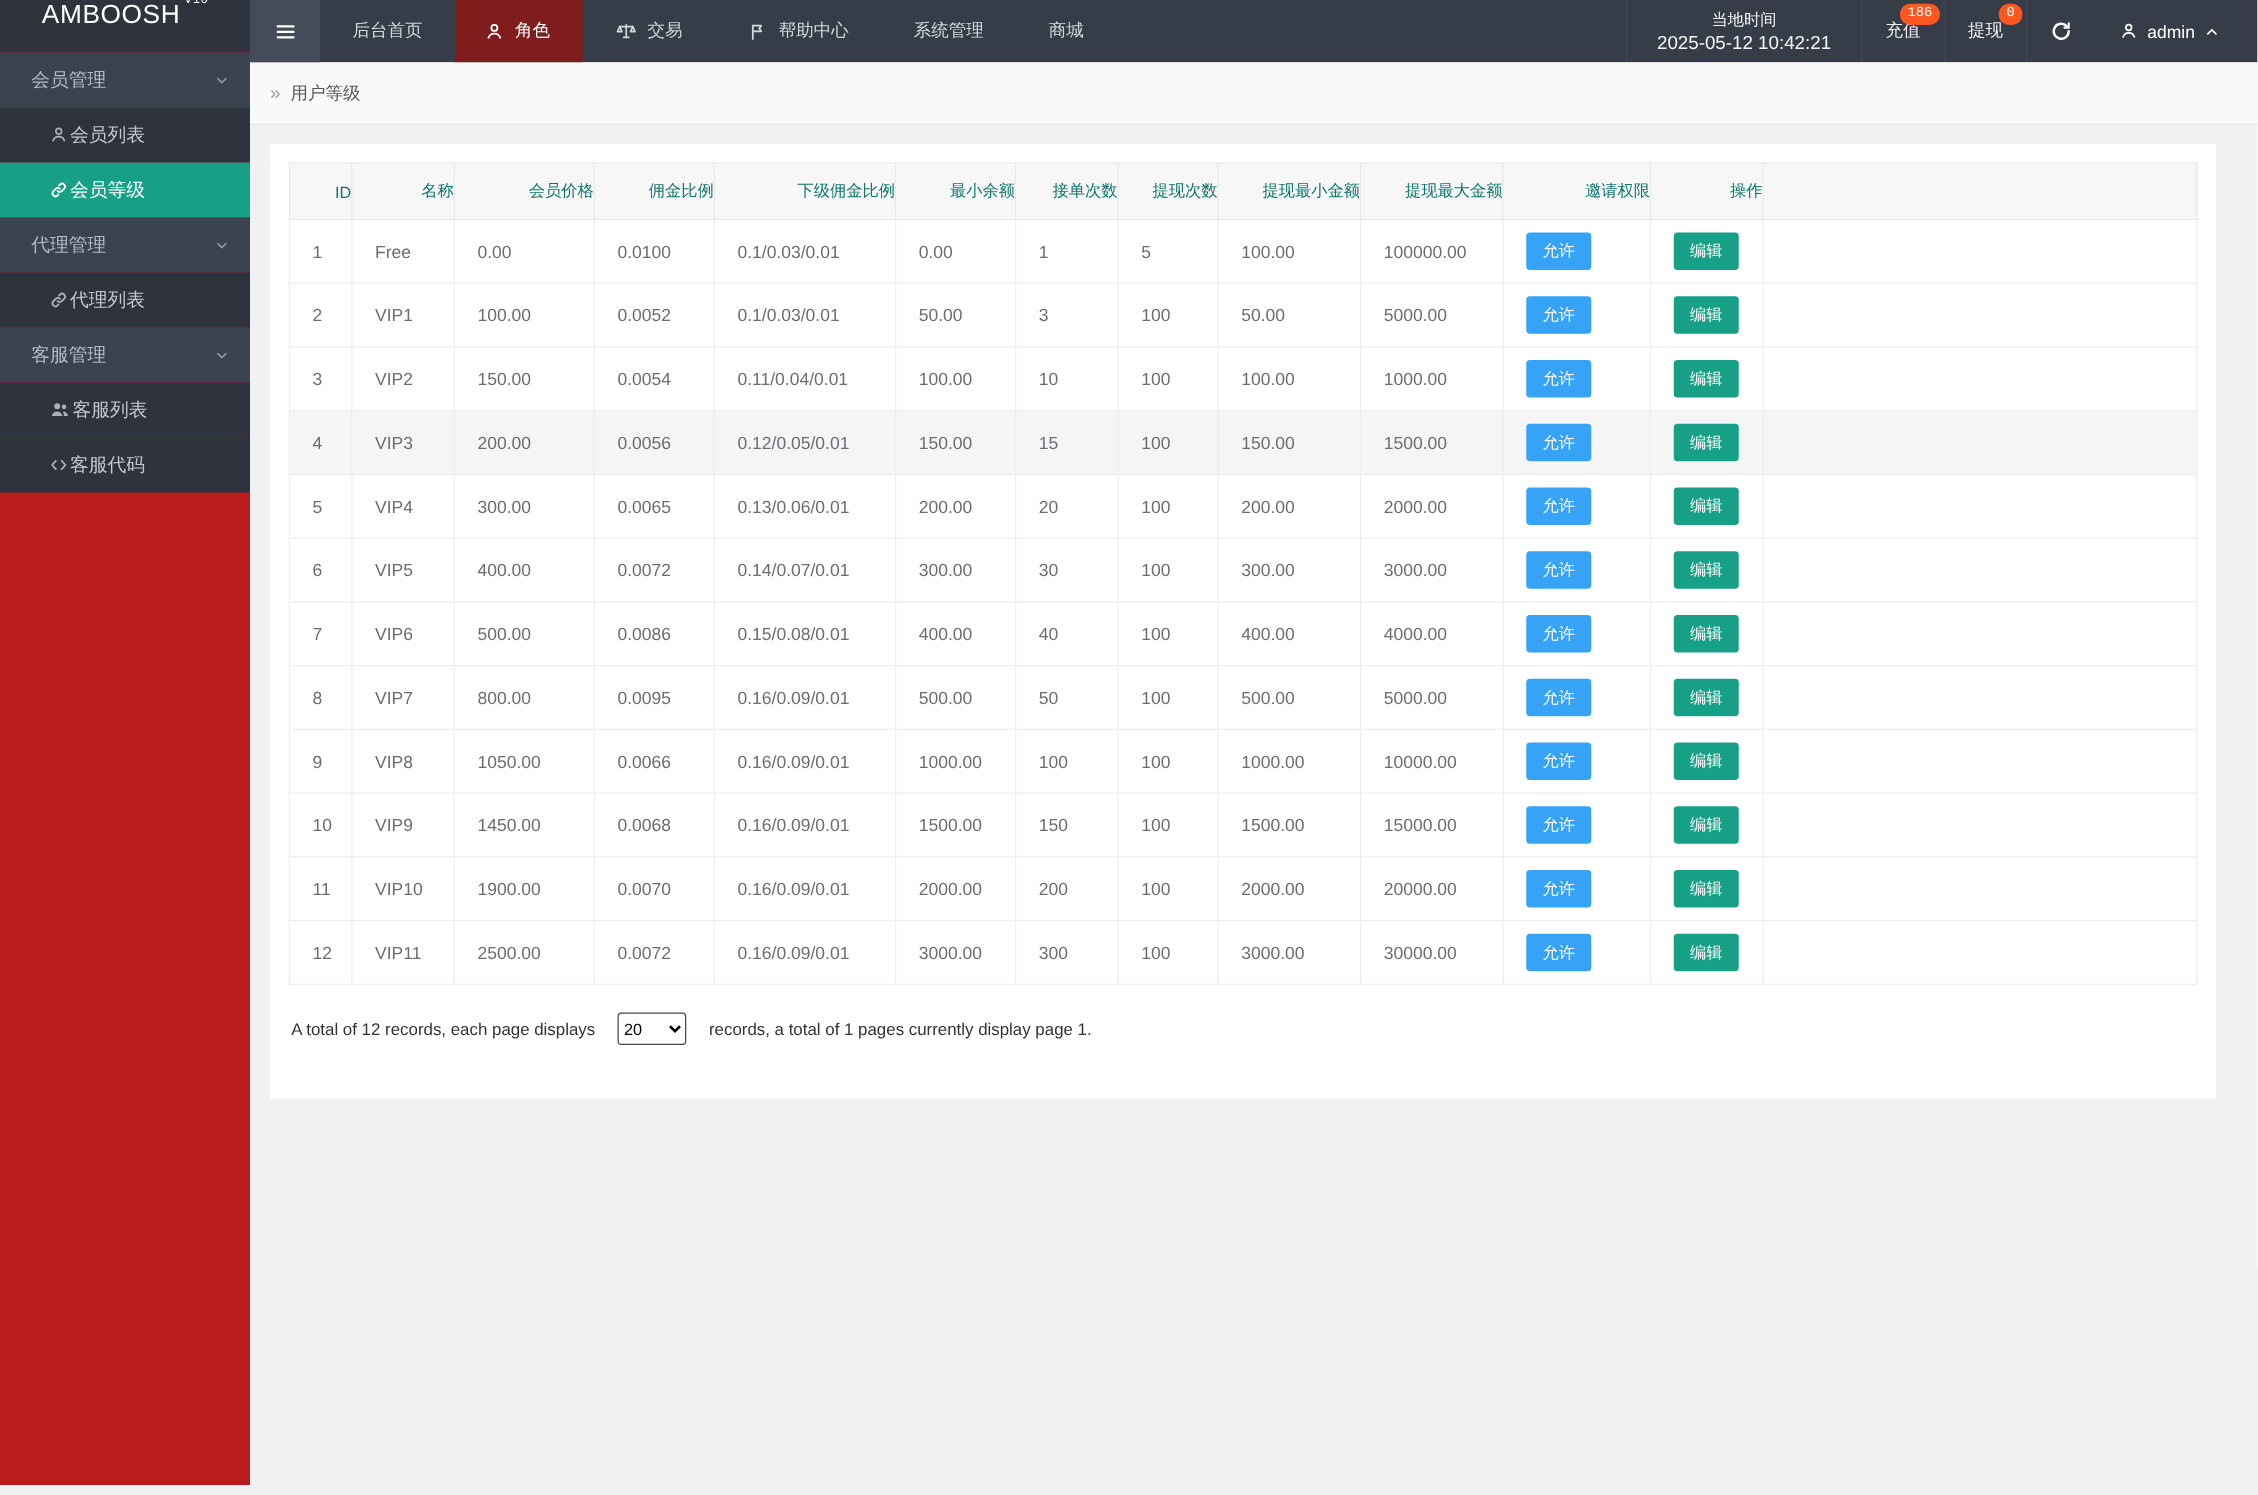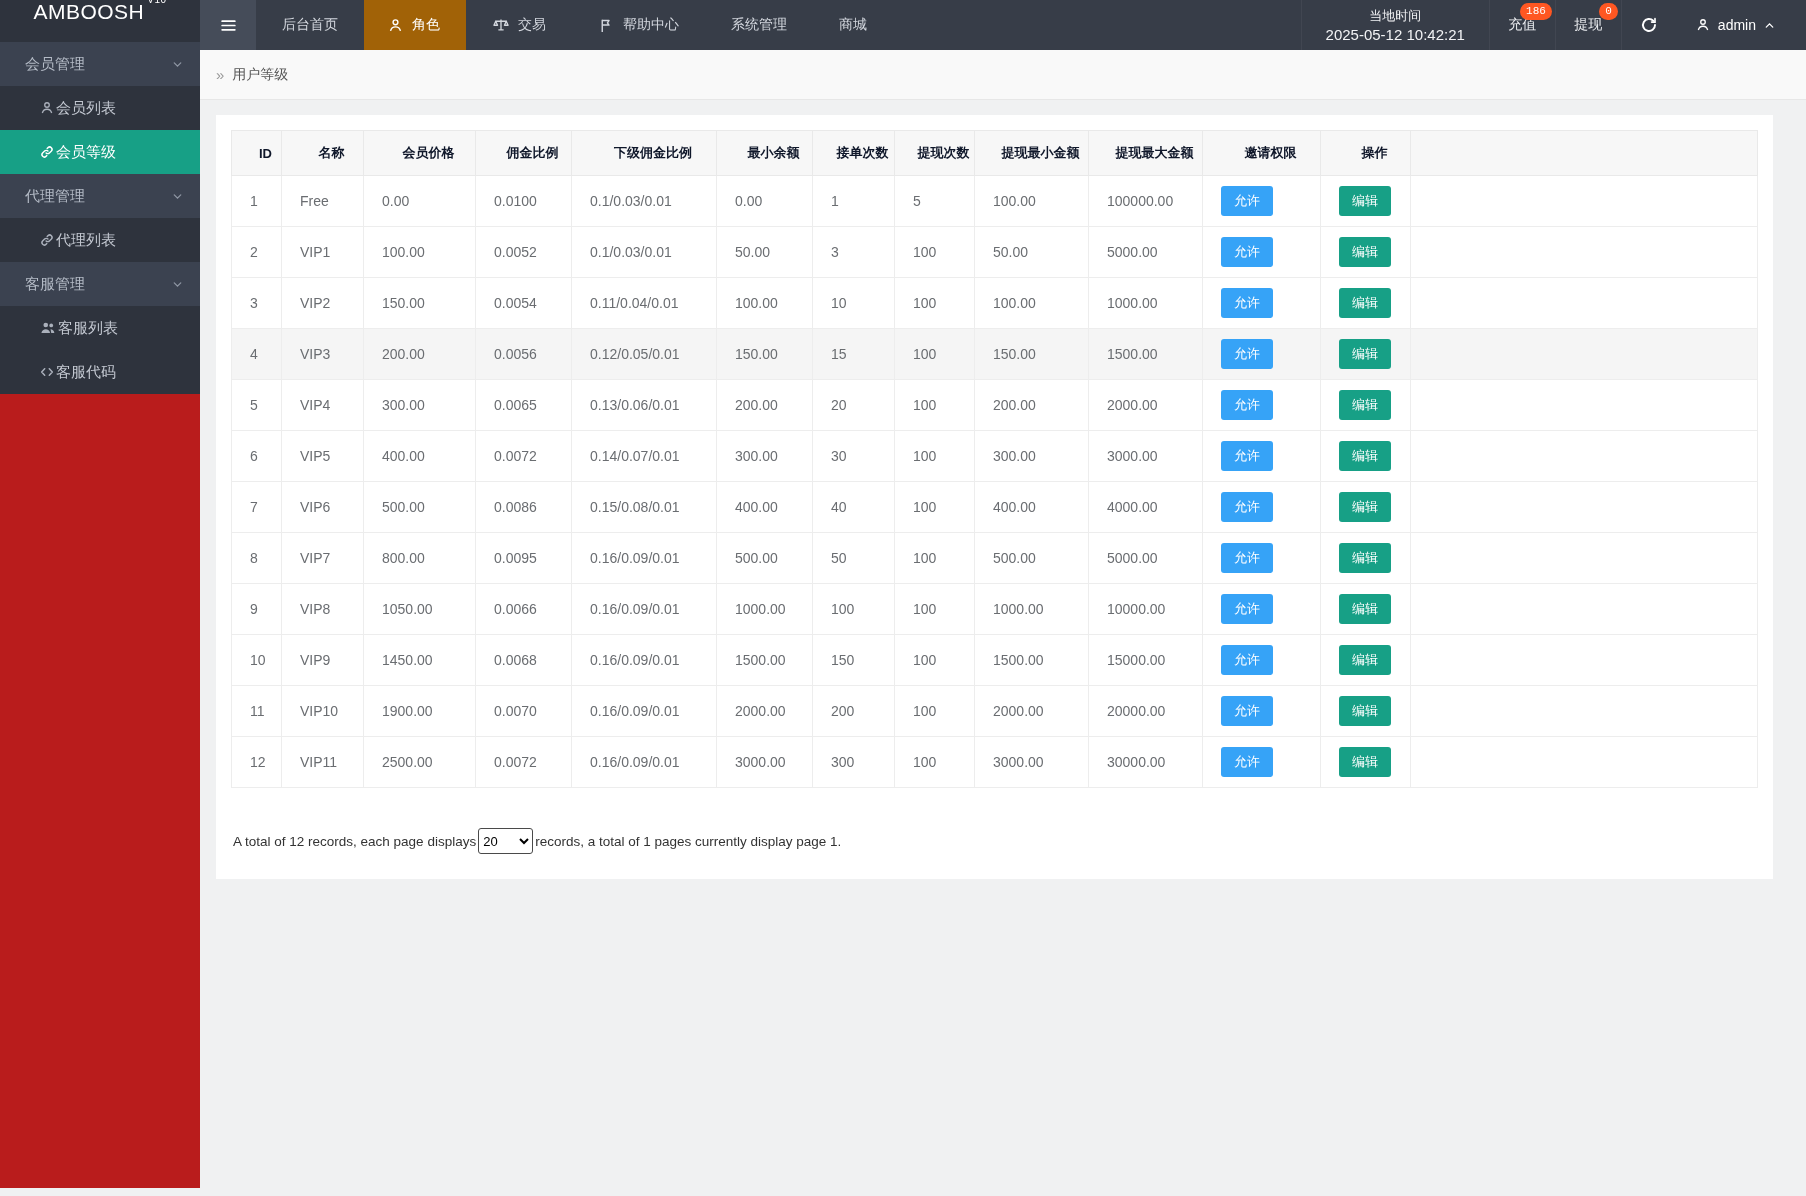--- a/index.html
+++ b/index.html
@@ -7,21 +7,21 @@
   body { font-family:"Liberation Sans","DejaVu Sans",sans-serif; background:#f0f1f2; }
   .app { width:1806px; height:1196px; position:relative; }
 
   
   .navbar { height:50px; background:#373d48; display:flex; align-items:stretch; color:#d3d7de; }
   .logo { width:200px; background:#2e333d; color:#fff; display:flex; justify-content:center; font-size:21px; letter-spacing:.5px; white-space:nowrap; }
   .logo sup { font-size:10px; margin-left:3px; transform:translateY(-6px); }
   .nav-toggle { width:56px; background:#454c59; display:flex; align-items:center; justify-content:center; color:#fff; cursor:pointer; }
   .nav-items { display:flex; align-items:stretch; }
   .nav-item { display:flex; align-items:center; gap:8px; padding:0 26px; font-size:14px; cursor:pointer; }
-  .nav-item.active { background:#a16207; color:#fff;padding-left:23px; }
+  .nav-item.active { background:#7f1d1d; color:#fff;padding-left:23px; }
   .icon { display:inline-flex; align-items:center; justify-content:center; }
   .icon svg { display:block; }
   .nav-right { margin-left:auto; display:flex; align-items:stretch; }
   .time-block { padding:0 24px; display:flex; flex-direction:column; justify-content:center; align-items:center; color:#f2f3f5; border-left:1px solid rgba(255,255,255,.05); }
   .time-label { font-size:13px; line-height:19px; }
   .time-value { font-size:15px; line-height:20px; }
   .nav-pill { position:relative; width:66px; display:flex; align-items:center; justify-content:center; font-size:14px; color:#eceef1; cursor:pointer; border-left:1px solid rgba(255,255,255,.05); }
   .badge { position:absolute; top:3px; right:3px; background:#ff5722; color:#fff; font-size:11px; line-height:1; padding:3px 6px; border-radius:9px; min-width:9px; text-align:center;font-family:Liberation Mono, monospace; }
   .nav-refresh { width:56px; display:flex; align-items:center; justify-content:center; color:#fff; cursor:pointer; border-left:1px solid rgba(255,255,255,.05); }
   .nav-user { display:flex; align-items:center; gap:7px; padding:0 30px 0 18px; font-size:14px; color:#fff; cursor:pointer; }
@@ -39,29 +39,29 @@
 
   
   .main { margin-left:200px; height:1146px; display:flex; flex-direction:column; background:#f0f1f2; }
   .breadcrumb-bar { height:50px; flex:0 0 50px; background:#f9f9f9; border-bottom:1px solid #e7e7e7; display:flex; align-items:center; padding-left:16px; font-size:14px; color:#555; gap:8px; }
   .bc-marker { color:#9a9a9a; font-size:15px; }
   .content { flex:1; padding:15px 33px 0 16px; }
   .card { background:#fff; height:764px; padding:15px; }
 
   
   .data-table { width:100%; border-collapse:collapse; table-layout:fixed; }
-  .data-table th { background:#f7f7f7; height:45px; font-weight:bold; text-align:center; padding-left:18px; font-size:13px; color:#0f172a; border:1px solid #e9e9e9; }
+  .data-table th { background:#f7f7f7; height:45px; font-weight:normal; text-align:right; padding-left:18px; font-size:13px; color:#0f766e; border:1px solid #e9e9e9; }
   .data-table td { height:51px; text-align:left; padding-left:18px; font-size:14px; color:#6a6d71; border:1px solid #ededed; background:#fff; }
   .data-table tr.highlight td { background:#f5f5f5; }
   .btn { display:inline-block; border:none; border-radius:3px; color:#fff; font-size:13px; padding:6px 13px; cursor:pointer; font-family:inherit; }
   .btn-allow { background:#36a3f7; }
   .btn-edit { background:#17a086; }
 
   
-  .table-footer { margin-top:40px; font-size:13.5px; color:#333; display:flex; align-items:center; gap:2px; padding-left:2px; }
+  .table-footer { margin-top:22px; font-size:13.5px; color:#333; display:flex; align-items:center; gap:18px; padding-left:2px; }
   .table-footer select { font-size:13px; width:55px; height:26px; border:1px solid #4a4a4a; border-radius:3px; background:#fff; color:#000; font-family:inherit; }
 </style>
 </head>
 <body>
 
 <div class="app">
 
   <header class="navbar">
     <div class="logo">
       <span>AMBOOSH</span>

